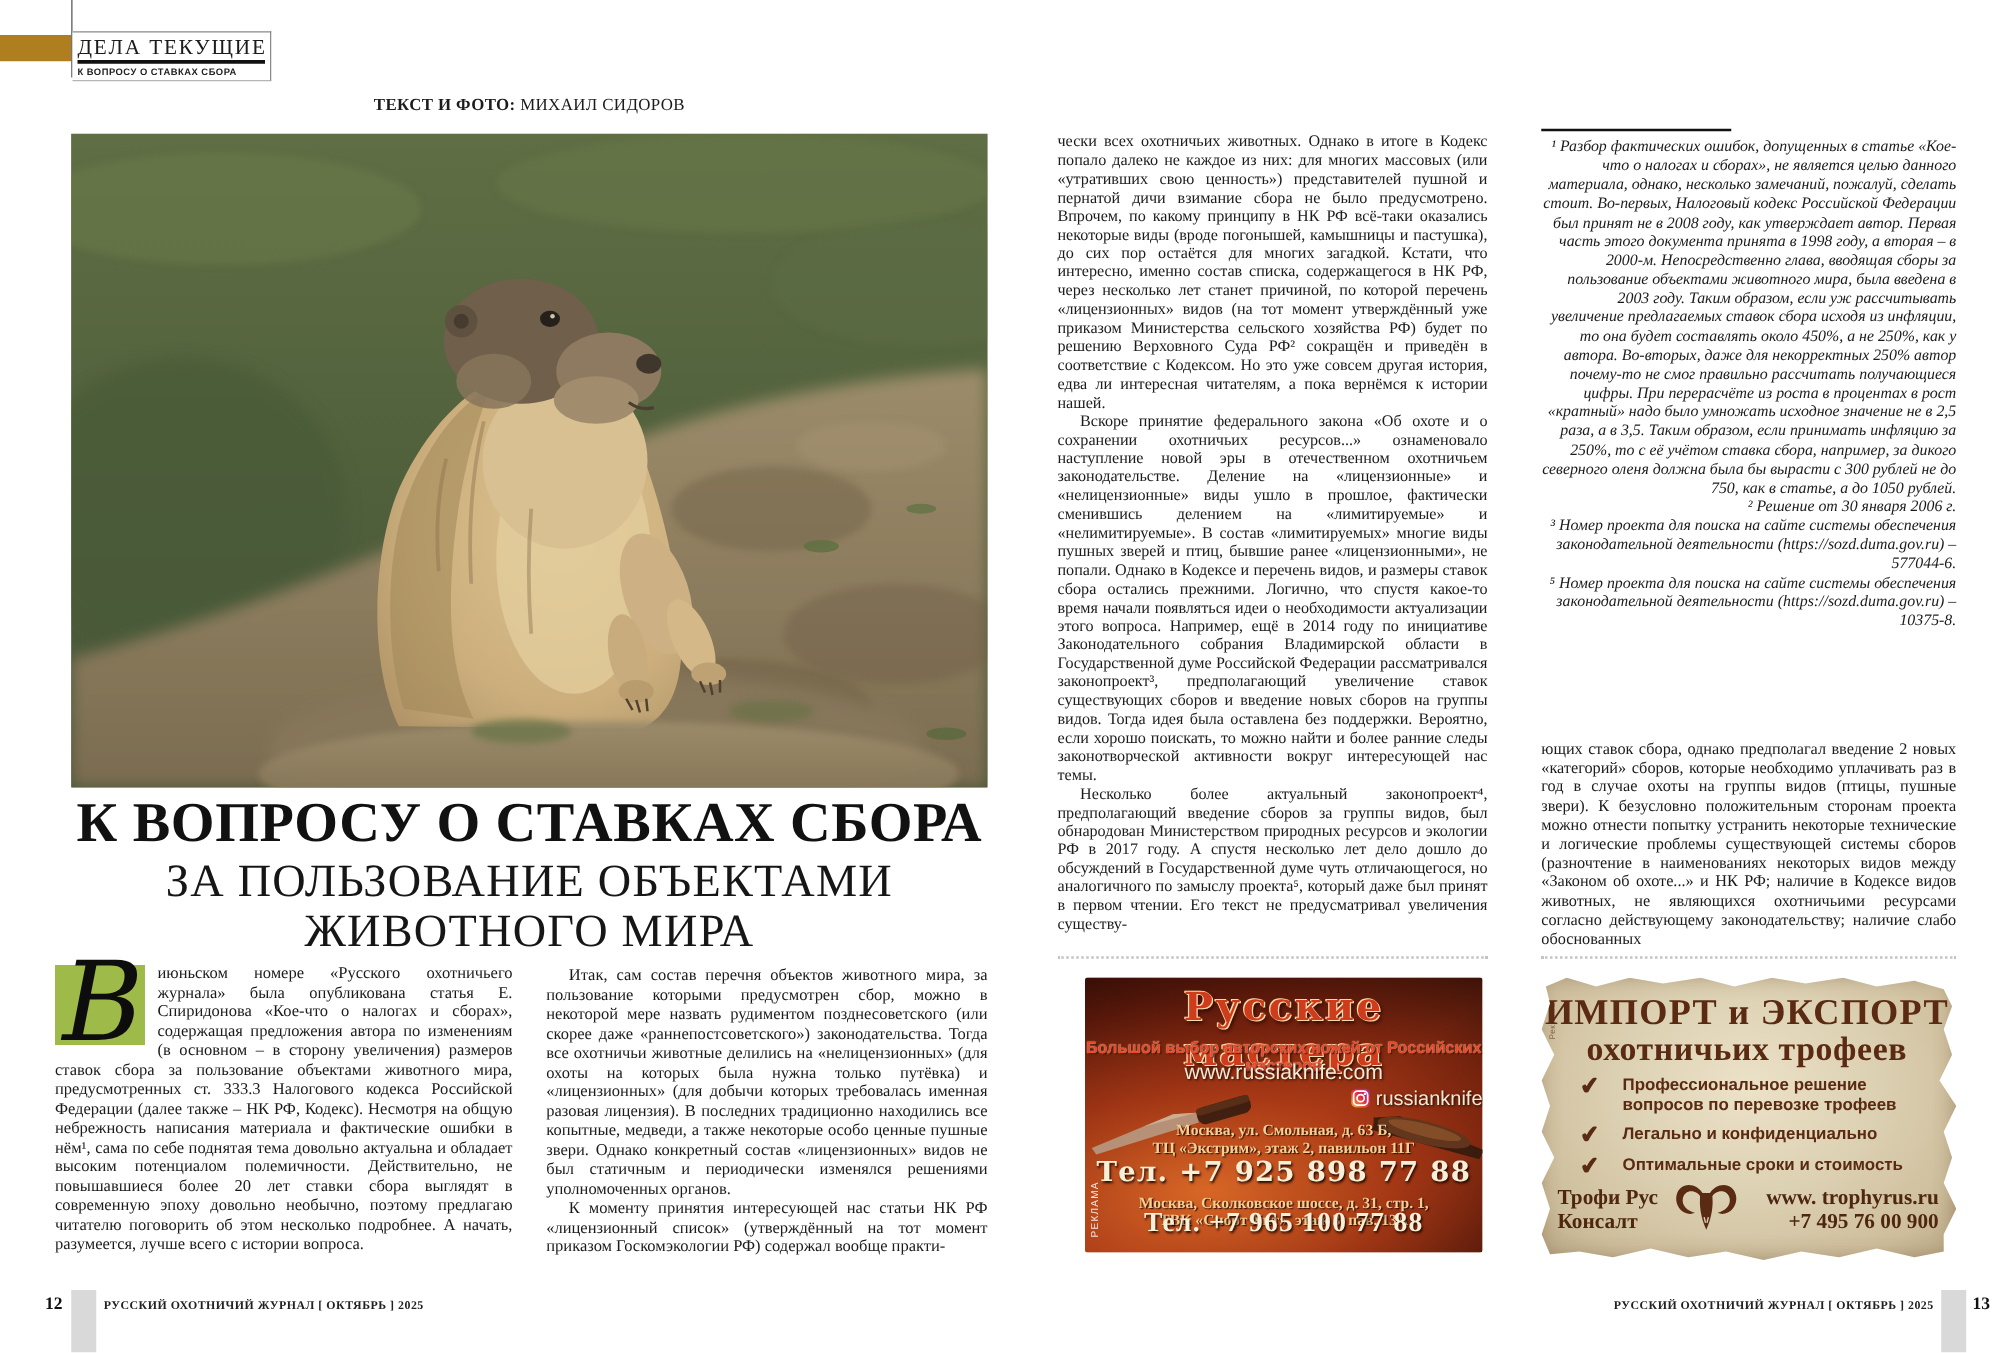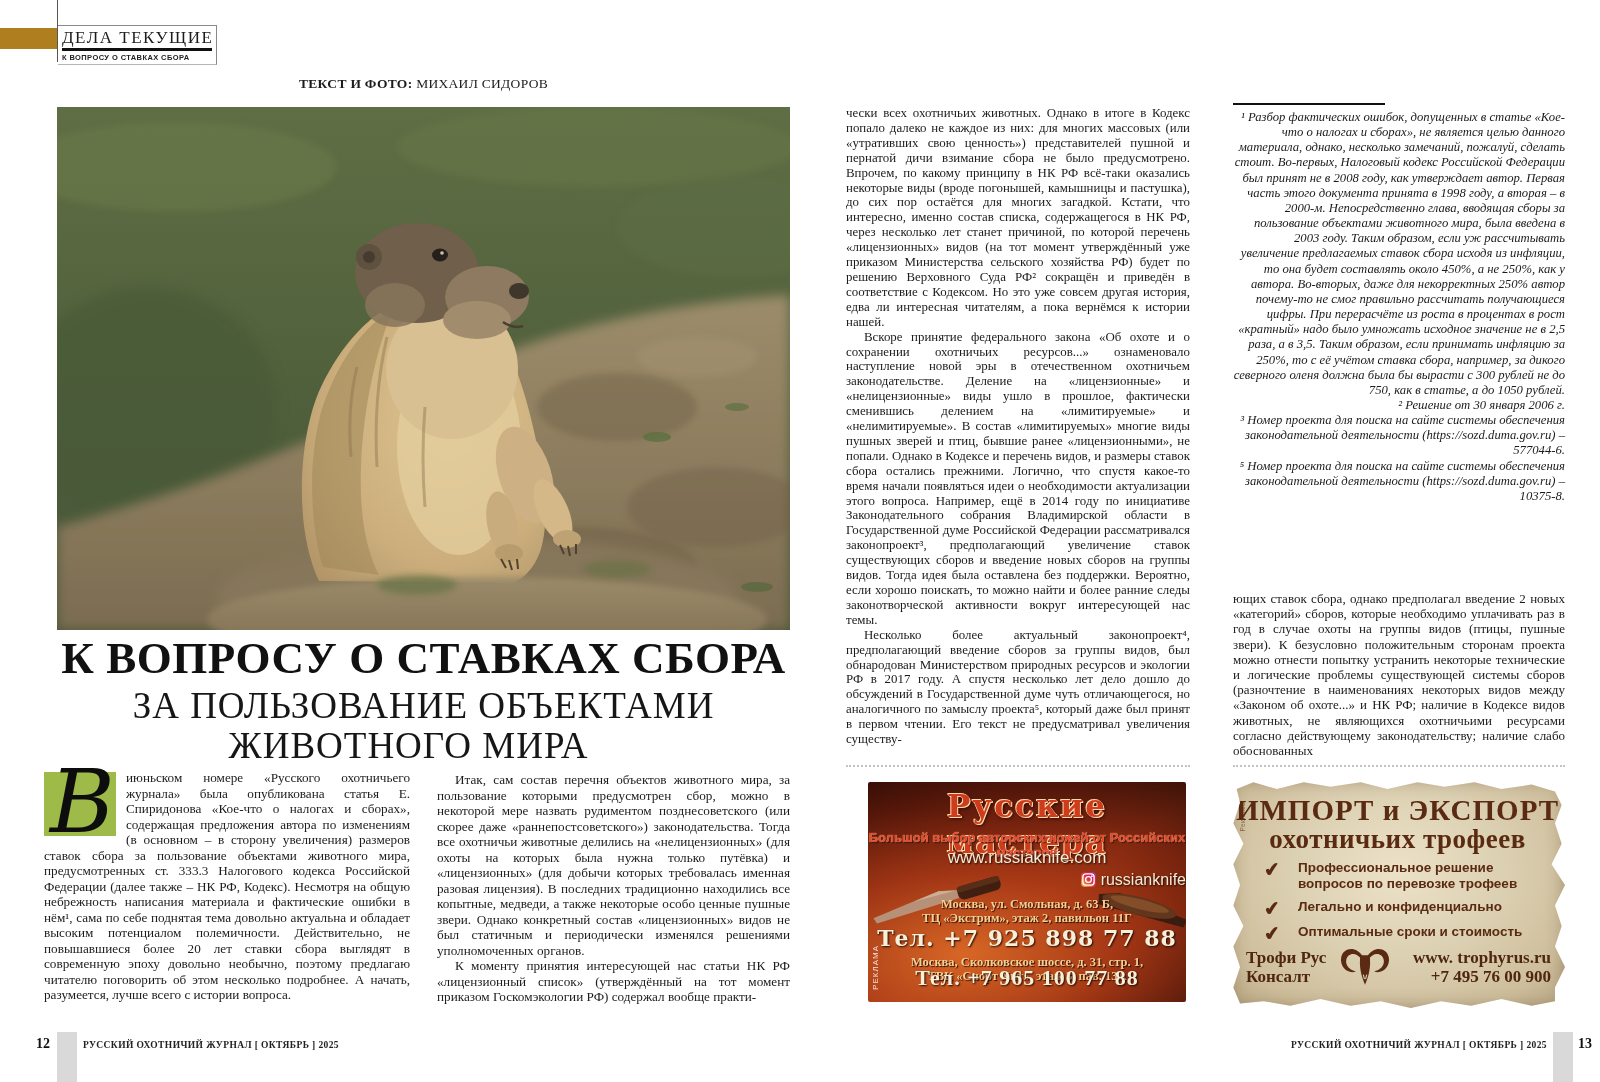--- a/index.html
+++ b/index.html
@@ -16,21 +16,21 @@
   .byline{left:57px;top:76px;width:733px;text-align:center;font-size:13.5px;letter-spacing:.3px;}
   .byline b{font-weight:bold;}
 
   
   .photo{left:57px;top:107px;width:733px;height:523px;overflow:hidden;background:#55633e;}
   .photo svg{display:block;width:100%;height:100%;}
 
   
   .title1{left:57px;top:633px;width:733px;text-align:center;font-size:45px;line-height:50px;font-weight:bold;letter-spacing:.5px;color:#111;}
   .title2{left:57px;top:686px;width:733px;text-align:center;font-size:37px;line-height:40px;font-weight:normal;letter-spacing:1px;color:#161616;}
-  .title3{left:42px;top:726px;width:733px;text-align:center;font-size:37px;line-height:40px;font-weight:normal;letter-spacing:1px;color:#161616;}
+  .title3{left:57px;top:726px;width:733px;text-align:center;font-size:37px;line-height:40px;font-weight:normal;letter-spacing:1px;color:#161616;}
 
   
   .bodycol{font-size:13.2px;line-height:15.5px;text-align:justify;color:#1b1b1b;}
   .bodycol p{margin:0;}
   .bodycol p.ind{text-indent:18px;}
   .col1{left:44px;top:770px;width:366px;height:250px;}
   .col2{left:437px;top:772px;width:353px;height:248px;}
   .col3{left:846px;top:106px;width:344px;height:662px;line-height:14.9px;font-size:12.9px;}
   .col4{left:1233px;top:591px;width:332px;height:170px;line-height:15.2px;font-size:13px;text-align:justify;}
   .dropbox{float:left;width:72px;height:64px;background:#9eba48;margin:2px 10px 2px 0;position:relative;}

